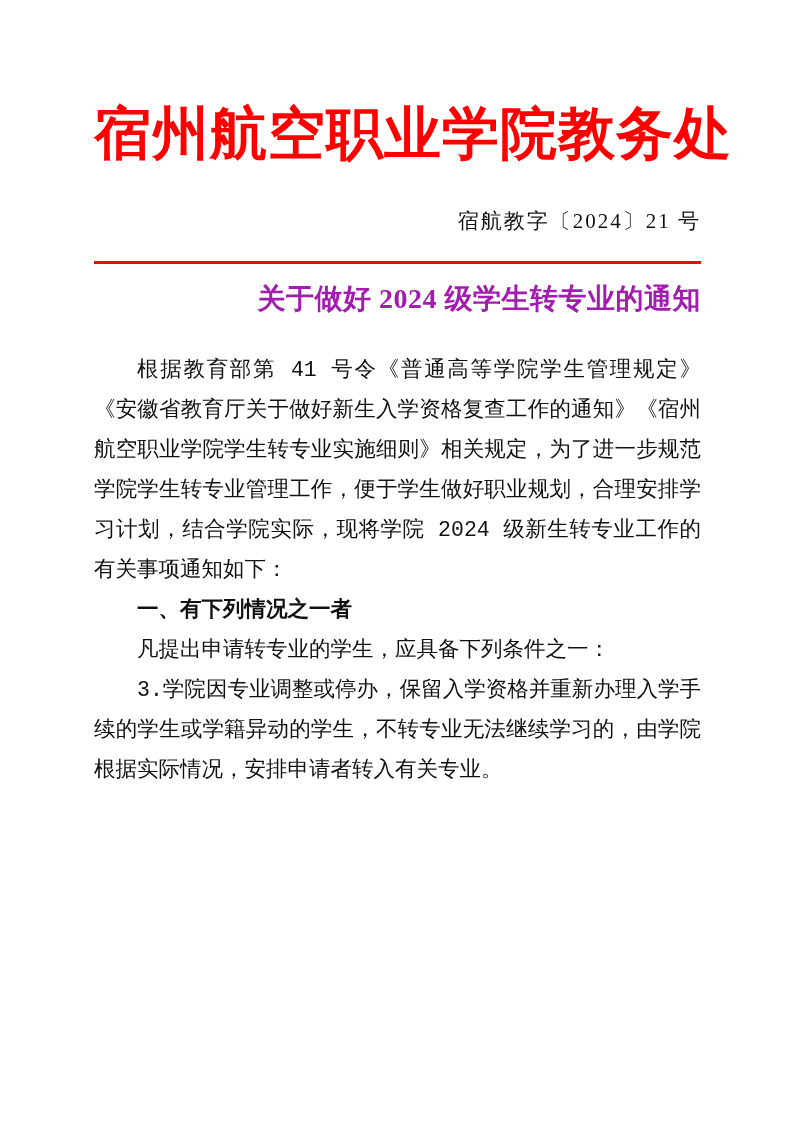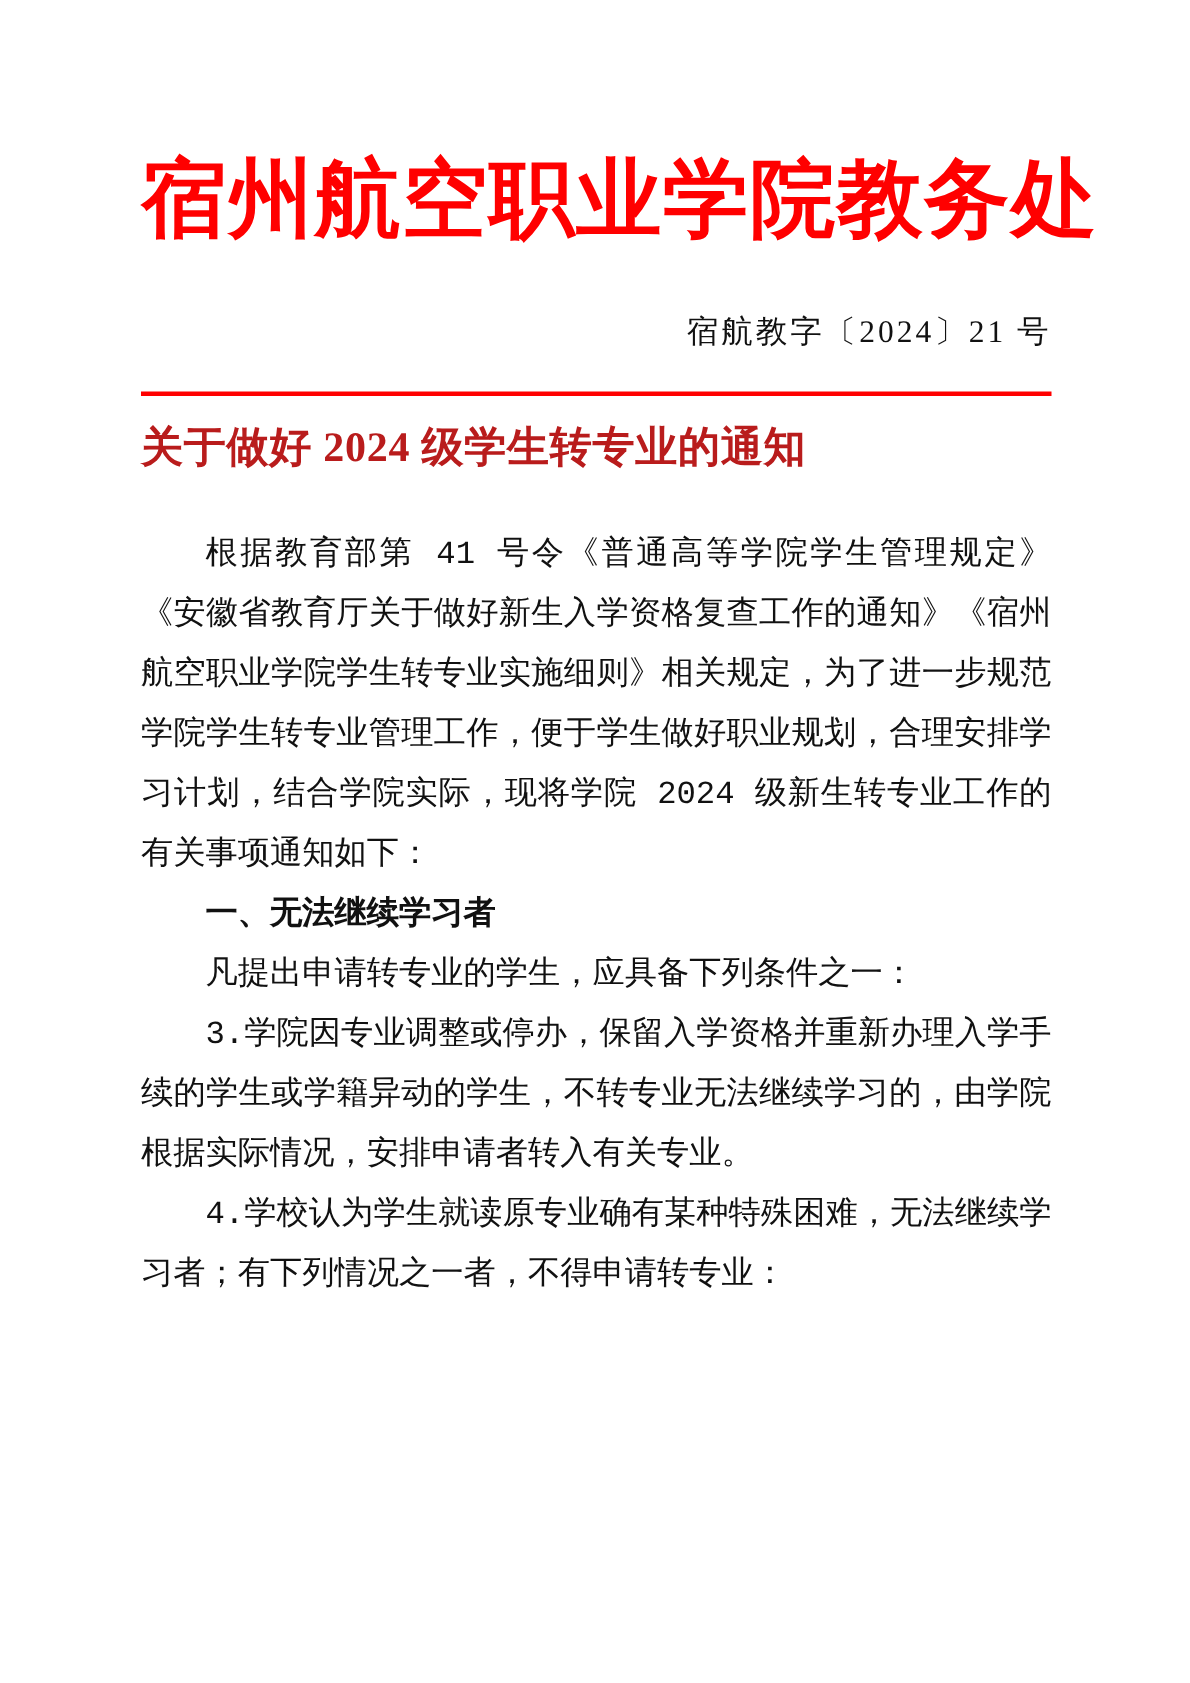--- a/index.html
+++ b/index.html
@@ -34,24 +34,24 @@
     letter-spacing: 2px;
     color: #111111;
   }
   .red-rule {
     margin-top: 26px;
     height: 3px;
     background: var(--accent, #ff0000);
   }
   .notice-title {
     margin: 17px 0 0 0;
-    text-align: left;
+    text-align: right;
     font-size: 28px;
     font-weight: bold;
-    color: #b91c1c;
+    color: #a21caf;
     line-height: 1.3;
     letter-spacing: 0.5px;
   }
   .body-text {
     margin-top: 33px;
     font-size: 21.5px;
     line-height: 40px;
     color: #111111;
     text-align: justify;
   }
@@ -72,19 +72,18 @@
   <div class="org-title">宿州航空职业学院教务处</div>
 
   <div class="doc-number">宿航教字〔2024〕21 号</div>
 
   <div class="red-rule"></div>
 
   <h1 class="notice-title">关于做好 2024 级学生转专业的通知</h1>
 
   <div class="body-text">
     <p class="para">根据教育部第 41 号令《普通高等学院学生管理规定》 《安徽省教育厅关于做好新生入学资格复查工作的通知》《宿州航空职业学院学生转专业实施细则》相关规定，为了进一步规范学院学生转专业管理工作，便于学生做好职业规划，合理安排学习计划，结合学院实际，现将学院 2024 级新生转专业工作的有关事项通知如下：</p>
-    <p class="para section-heading">一、无法继续学习者</p>
+    <p class="para section-heading">一、有下列情况之一者</p>
     <p class="para">凡提出申请转专业的学生，应具备下列条件之一：</p>
     <p class="para">3.学院因专业调整或停办，保留入学资格并重新办理入学手续的学生或学籍异动的学生，不转专业无法继续学习的，由学院根据实际情况，安排申请者转入有关专业。</p>
-    <p class="para">4.学校认为学生就读原专业确有某种特殊困难，无法继续学习者；有下列情况之一者，不得申请转专业：</p>
   </div>
 
 </div>
 
 </body></html>

